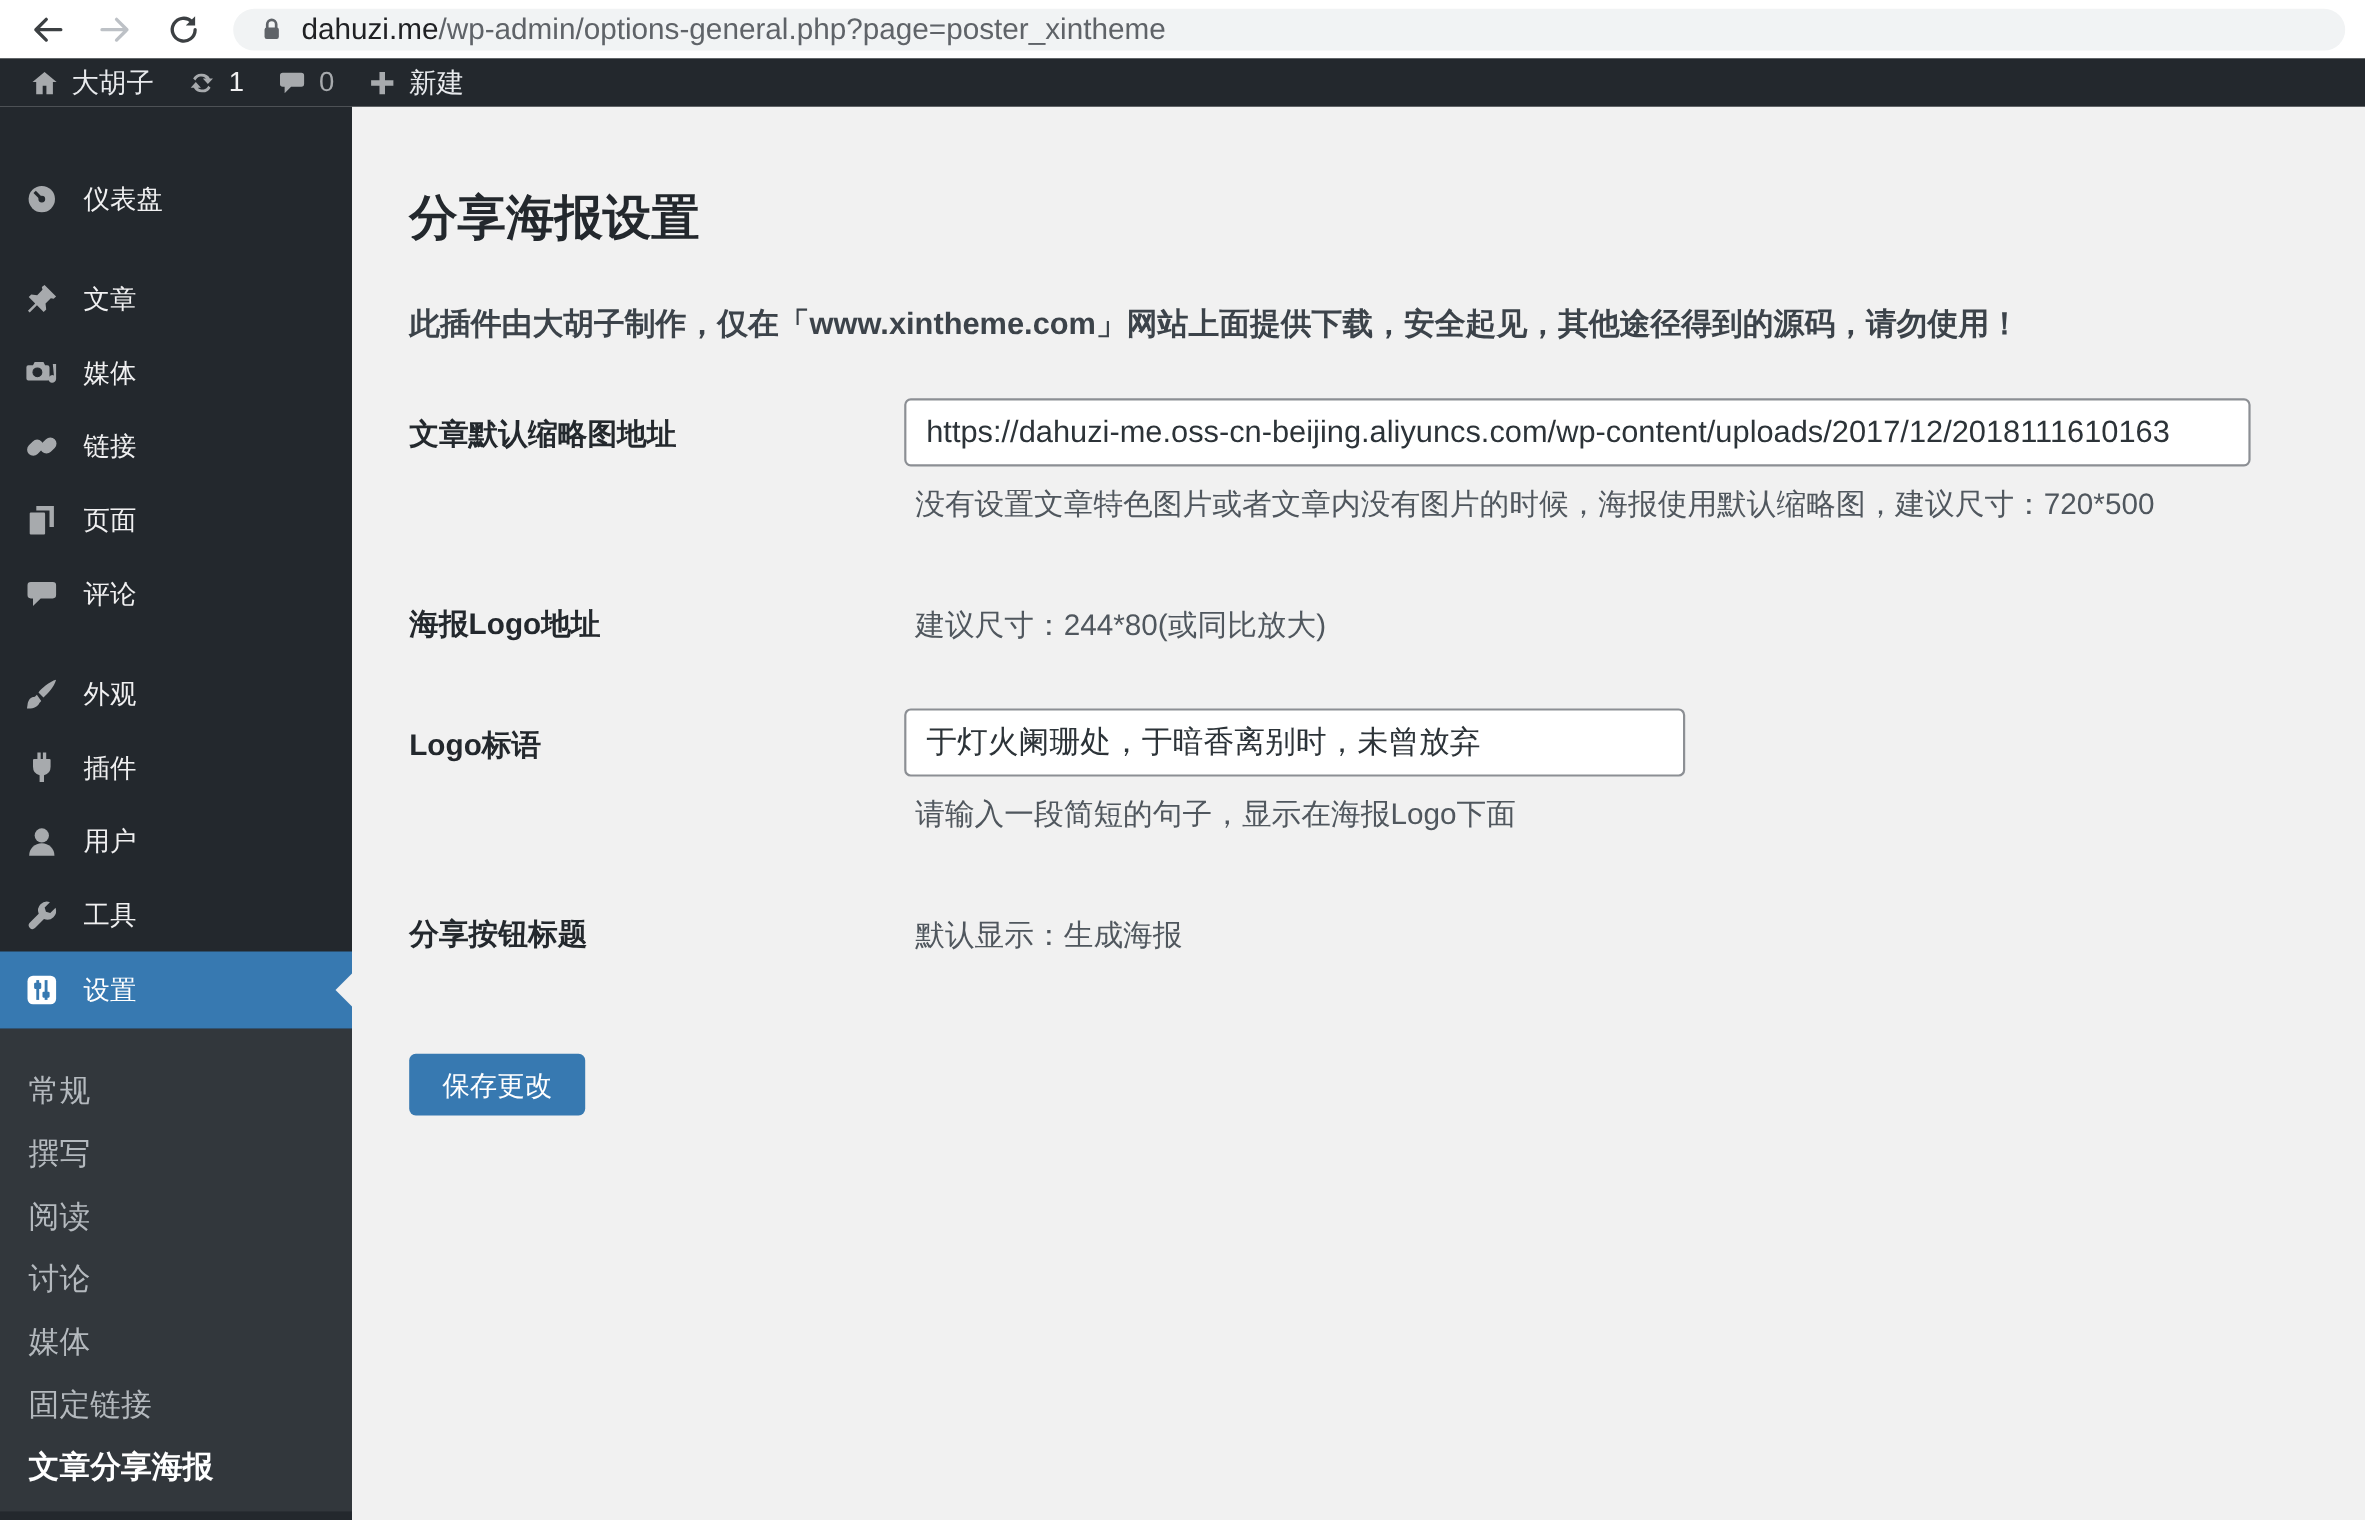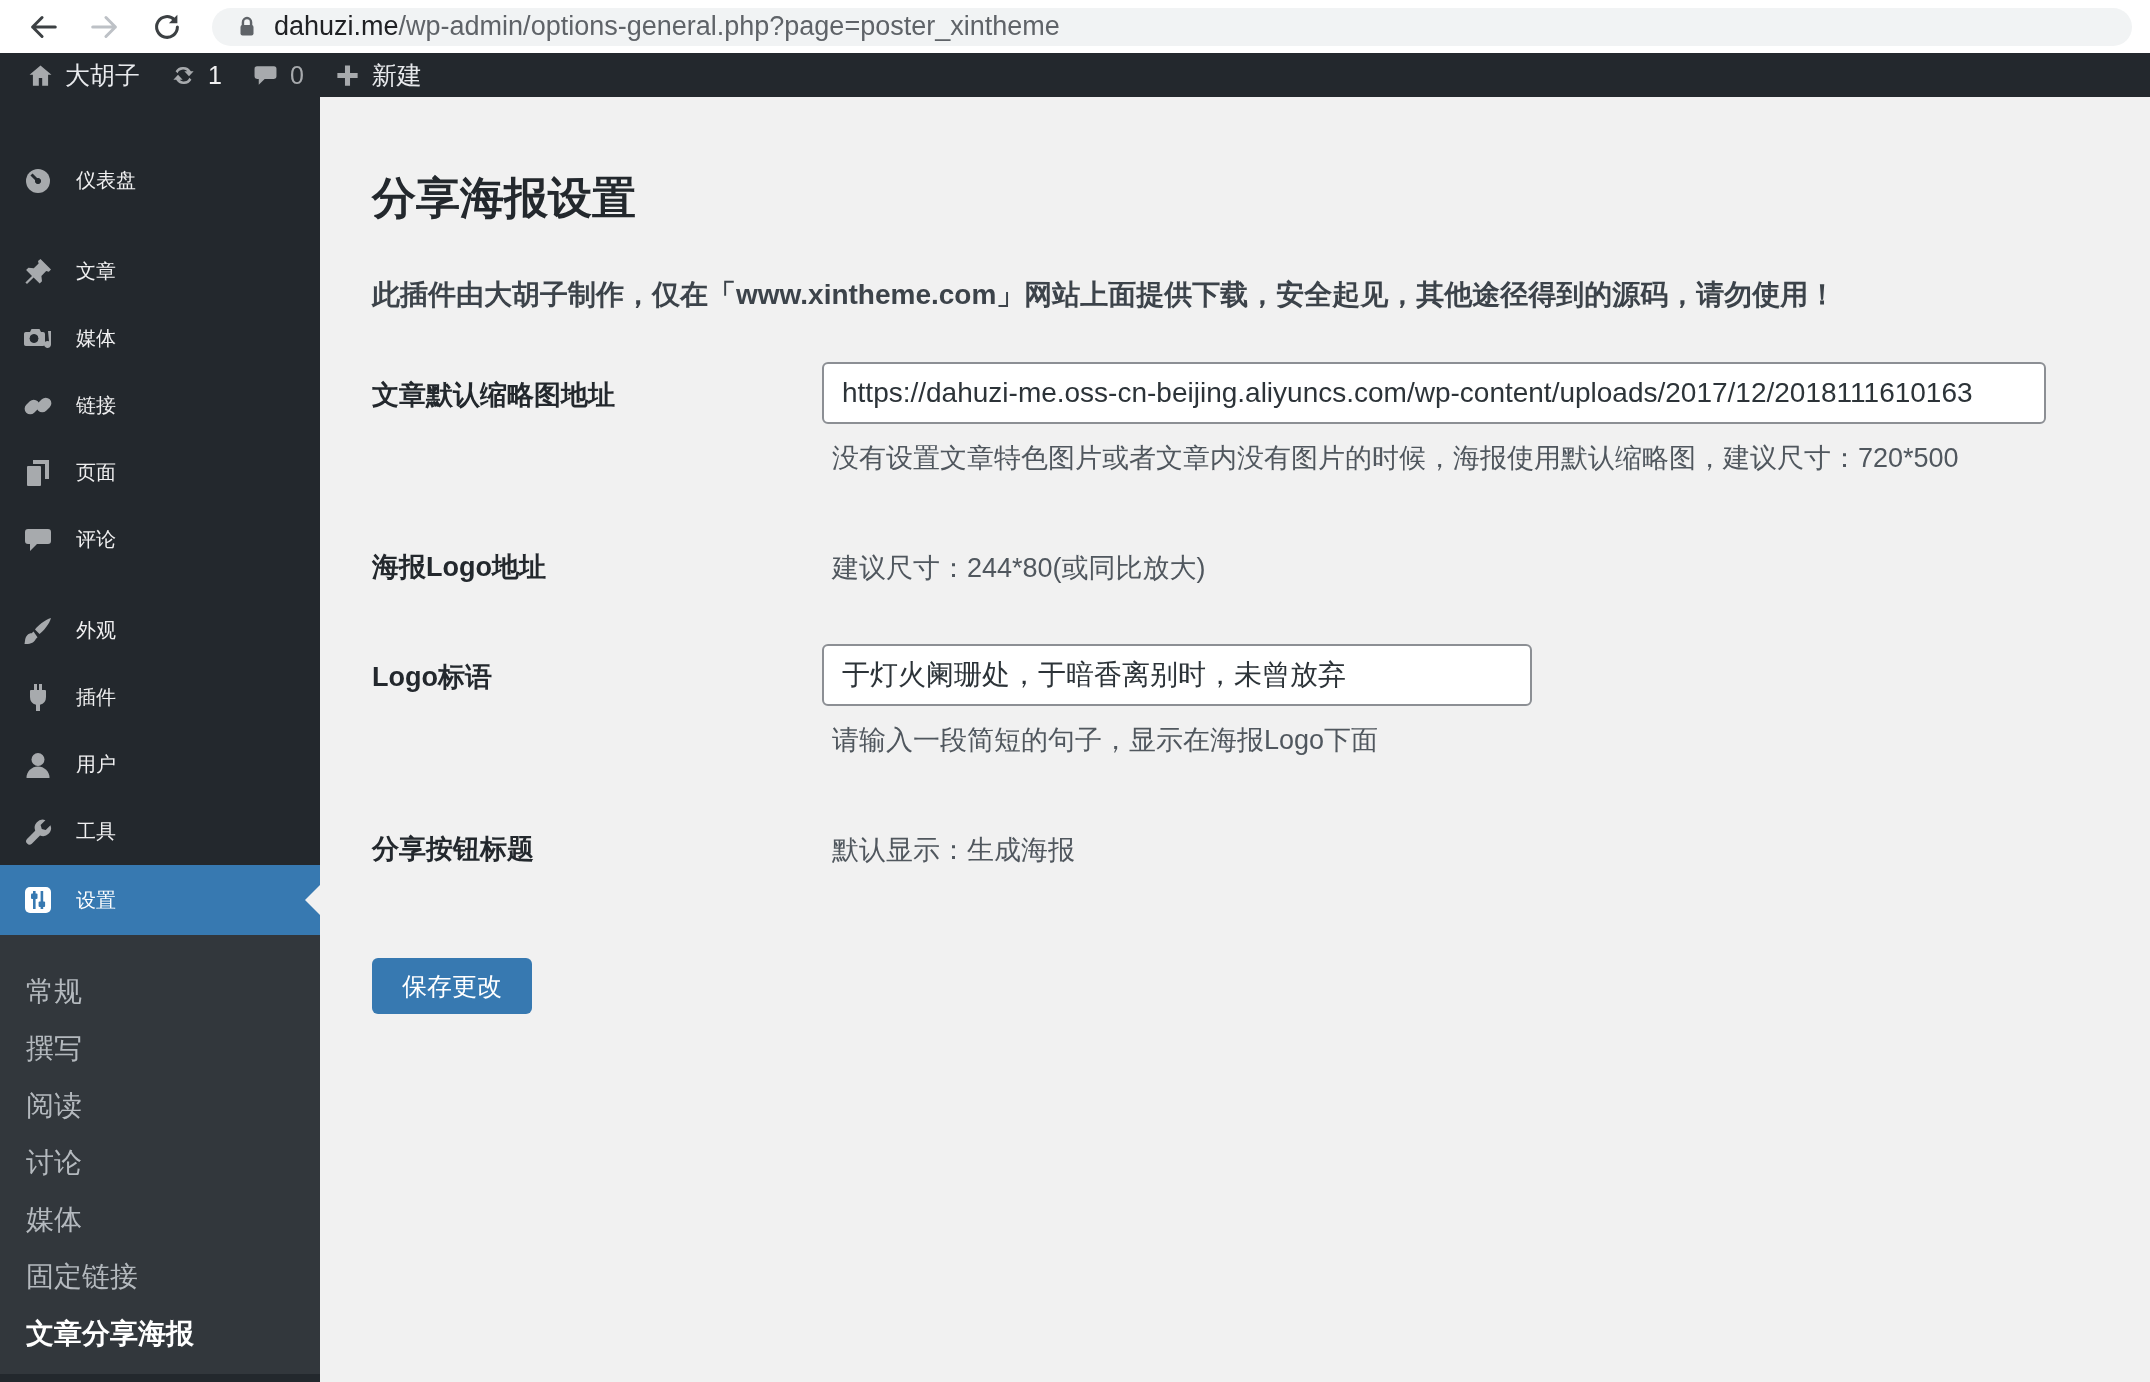--- a/index.html
+++ b/index.html
@@ -25,21 +25,21 @@
   
   .admin-bar{height:44px;background:var(--sidebar-bg);display:flex;align-items:center;padding:0 12px;color:#e8eaed;font-size:25px;}
   .ab-item{display:flex;align-items:center;gap:11px;padding:0 15px;height:100%;cursor:pointer;}
   .ab-item svg{width:27px;height:27px;fill:#a7aaad;flex:none;}
   .ab-count{color:#f0f0f1;}
   .ab-count-muted{color:#a7aaad;}
   
   .frame{display:flex;height:1285px;}
   .sidebar{width:320px;flex:none;background:var(--sidebar-bg);}
   .menu{padding-top:50px;}
-  .menu-item{height:67px;display:flex;align-items:center;padding-left:22px;gap:22px;color:#f0f0f1;font-size:20px;cursor:pointer;}
+  .menu-item{height:67px;display:flex;align-items:center;padding-left:22px;gap:22px;color:#f0f0f1;font-size:24px;cursor:pointer;}
   .menu-item.sep{margin-top:24px;}
   .mi-icon{width:32px;height:32px;flex:none;}
   .mi-icon svg{width:32px;height:32px;fill:#a7aaad;}
   .mi-icon .hole{fill:var(--sidebar-bg);stroke:var(--sidebar-bg);}
   .menu-item.active{background:var(--accent);height:70px;position:relative;color:#ffffff;}
   .menu-item.active::after{
     content:"";position:absolute;right:0;top:50%;margin-top:-15px;width:0;height:0;
     border-top:15px solid transparent;border-bottom:15px solid transparent;border-right:15px solid var(--content-bg);
   }
   .submenu{background:var(--submenu-bg);padding:28px 0 12px;}

